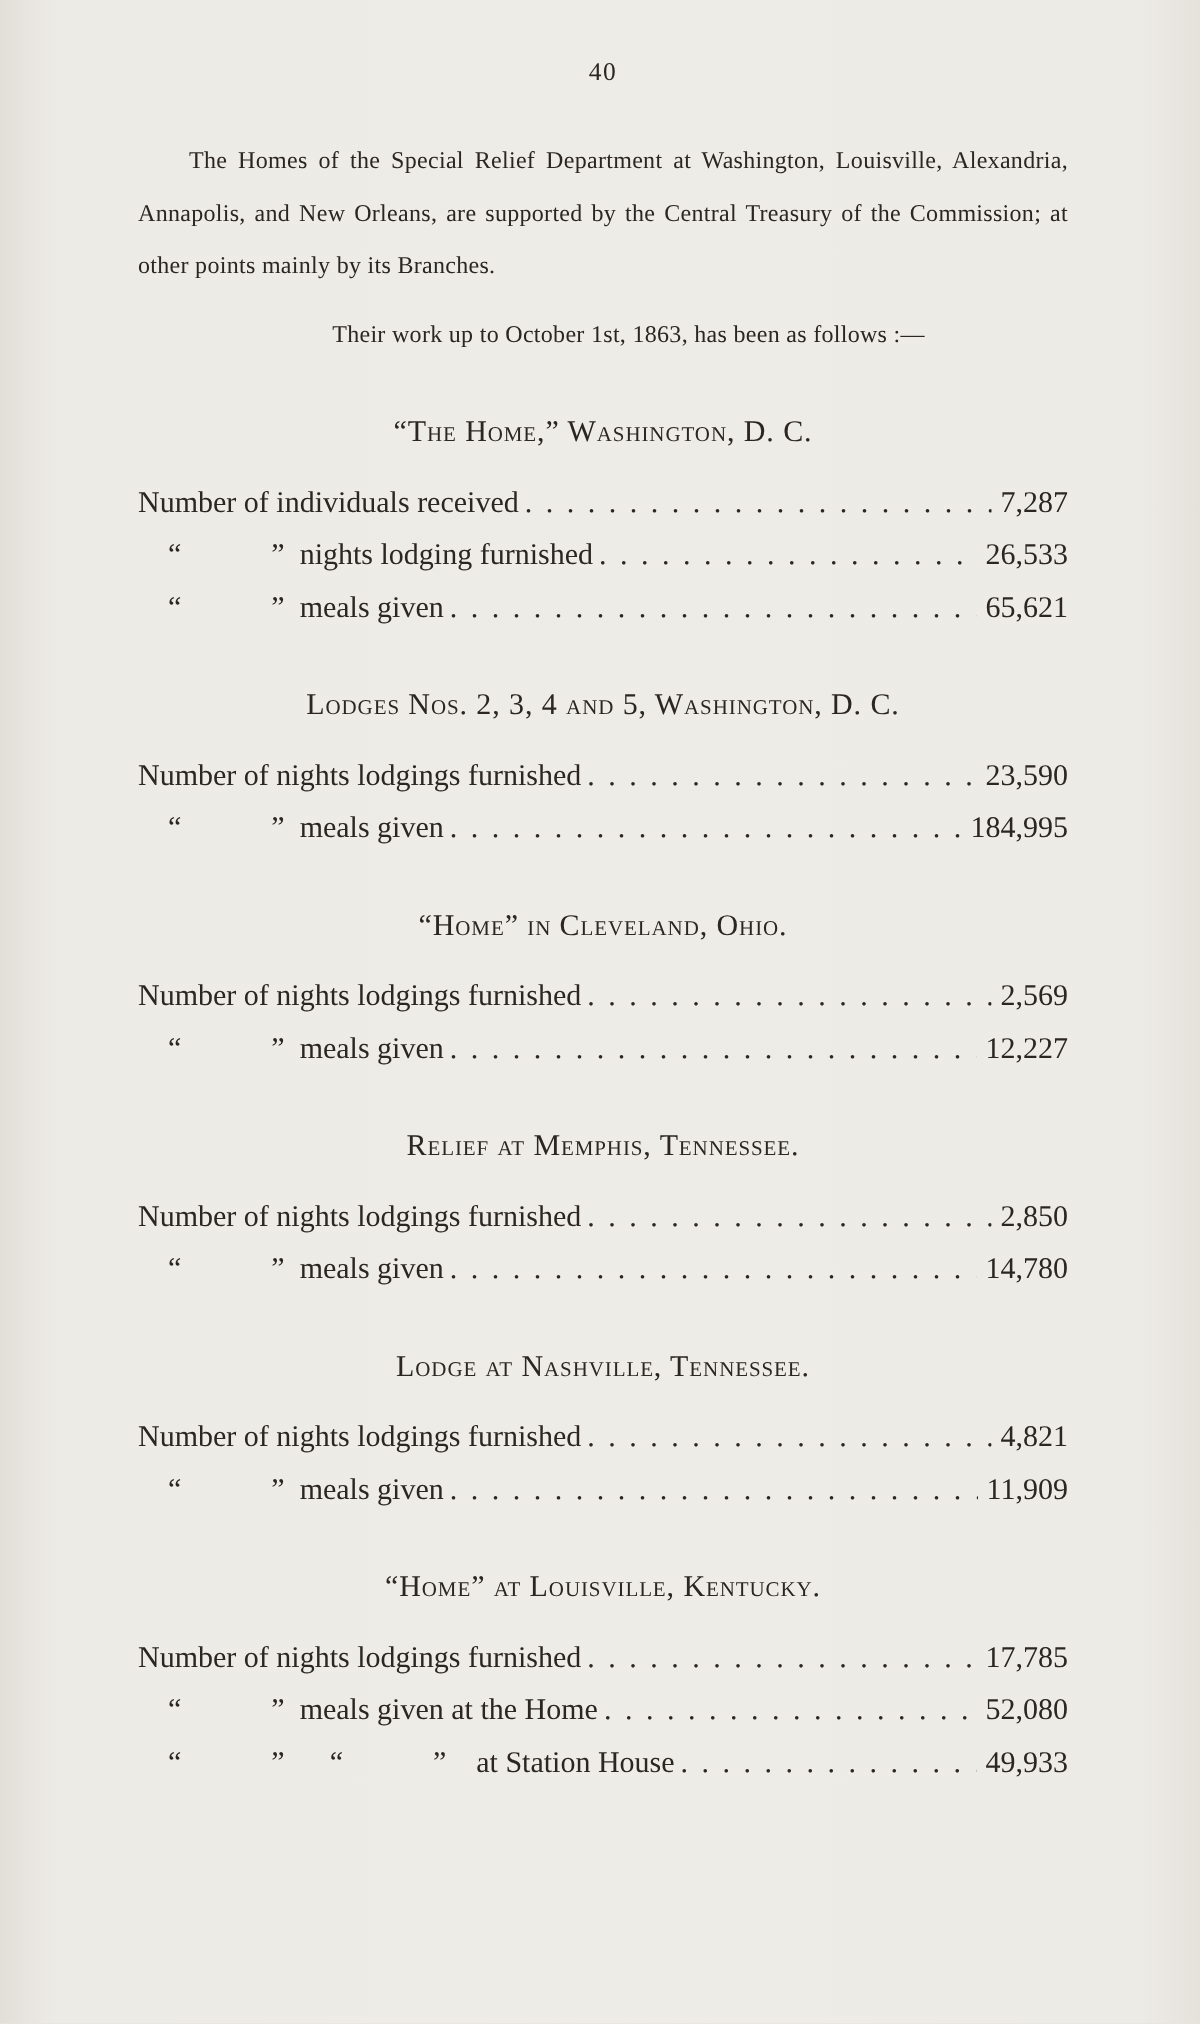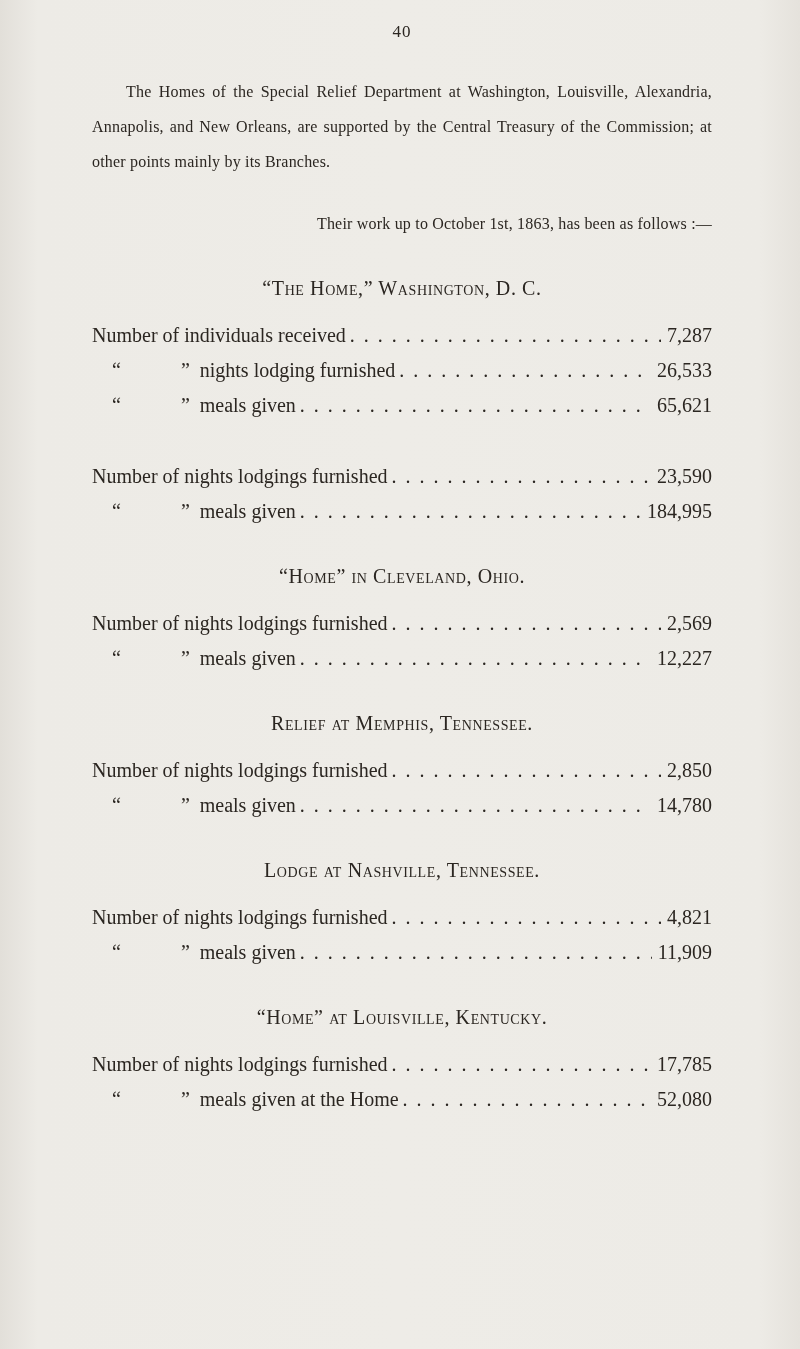--- a/index.html
+++ b/index.html
@@ -8,40 +8,40 @@
     height: 1349px;
     background: #e7e4df;
     font-family: "Liberation Serif", "DejaVu Serif", serif;
     color: #2b2621;
     overflow: hidden;
   }
   .page {
     box-sizing: border-box;
     width: 800px;
     height: 1349px;
-    padding: 22px 88px 0 92px;
+    padding: 38px 88px 0 92px;
     background: linear-gradient(90deg, #e2dfd9 0px, #edebe6 38px, #eeece7 400px, #edebe6 760px, #e5e2dc 800px);
   }
   .page-number {
     text-align: center;
     font-size: 17px;
     letter-spacing: 1px;
     margin: 0 0 32px 0;
   }
   .para {
     font-size: 16px;
     line-height: 35px;
     margin: 0;
     text-indent: 34px;
     text-align: justify;
     letter-spacing: 0.2px;
   }
   .para.lead-in {
-    margin-top: 27px;
-    text-align: right;
+    margin-top: 11px;
+    text-align: center;
   }
   .stat-section { margin-top: 36px; }
   .section-heading {
     text-align: center;
     font-size: 20px;
     font-weight: normal;
     font-variant: small-caps;
     letter-spacing: 0.6px;
     margin: 0 0 18px 0;
   }
@@ -93,20 +93,21 @@
 
   <div class="stat-row">
     <span class="row-label">    “            ”  meals given</span>
     <span class="leader"></span>
     <span class="row-value">65,621</span>
   </div>
 </div>
   </section>
 
   <section class="stat-section">
+    <h2 class="section-heading">Lodges Nos. 2, 3, 4 and 5, Washington, D. C.</h2>
     <div class="rows">
   <div class="stat-row">
     <span class="row-label">Number of nights lodgings furnished</span>
     <span class="leader"></span>
     <span class="row-value">23,590</span>
   </div>
 
   <div class="stat-row">
     <span class="row-label">    “            ”  meals given</span>
     <span class="leader"></span>
@@ -174,16 +175,21 @@
     <span class="leader"></span>
     <span class="row-value">17,785</span>
   </div>
 
   <div class="stat-row">
     <span class="row-label">    “            ”  meals given at the Home</span>
     <span class="leader"></span>
     <span class="row-value">52,080</span>
   </div>
 
+  <div class="stat-row">
+    <span class="row-label">    “            ”      “            ”    at Station House</span>
+    <span class="leader"></span>
+    <span class="row-value">49,933</span>
+  </div>
 </div>
   </section>
 </div>
 </div>
 
 </body></html>

